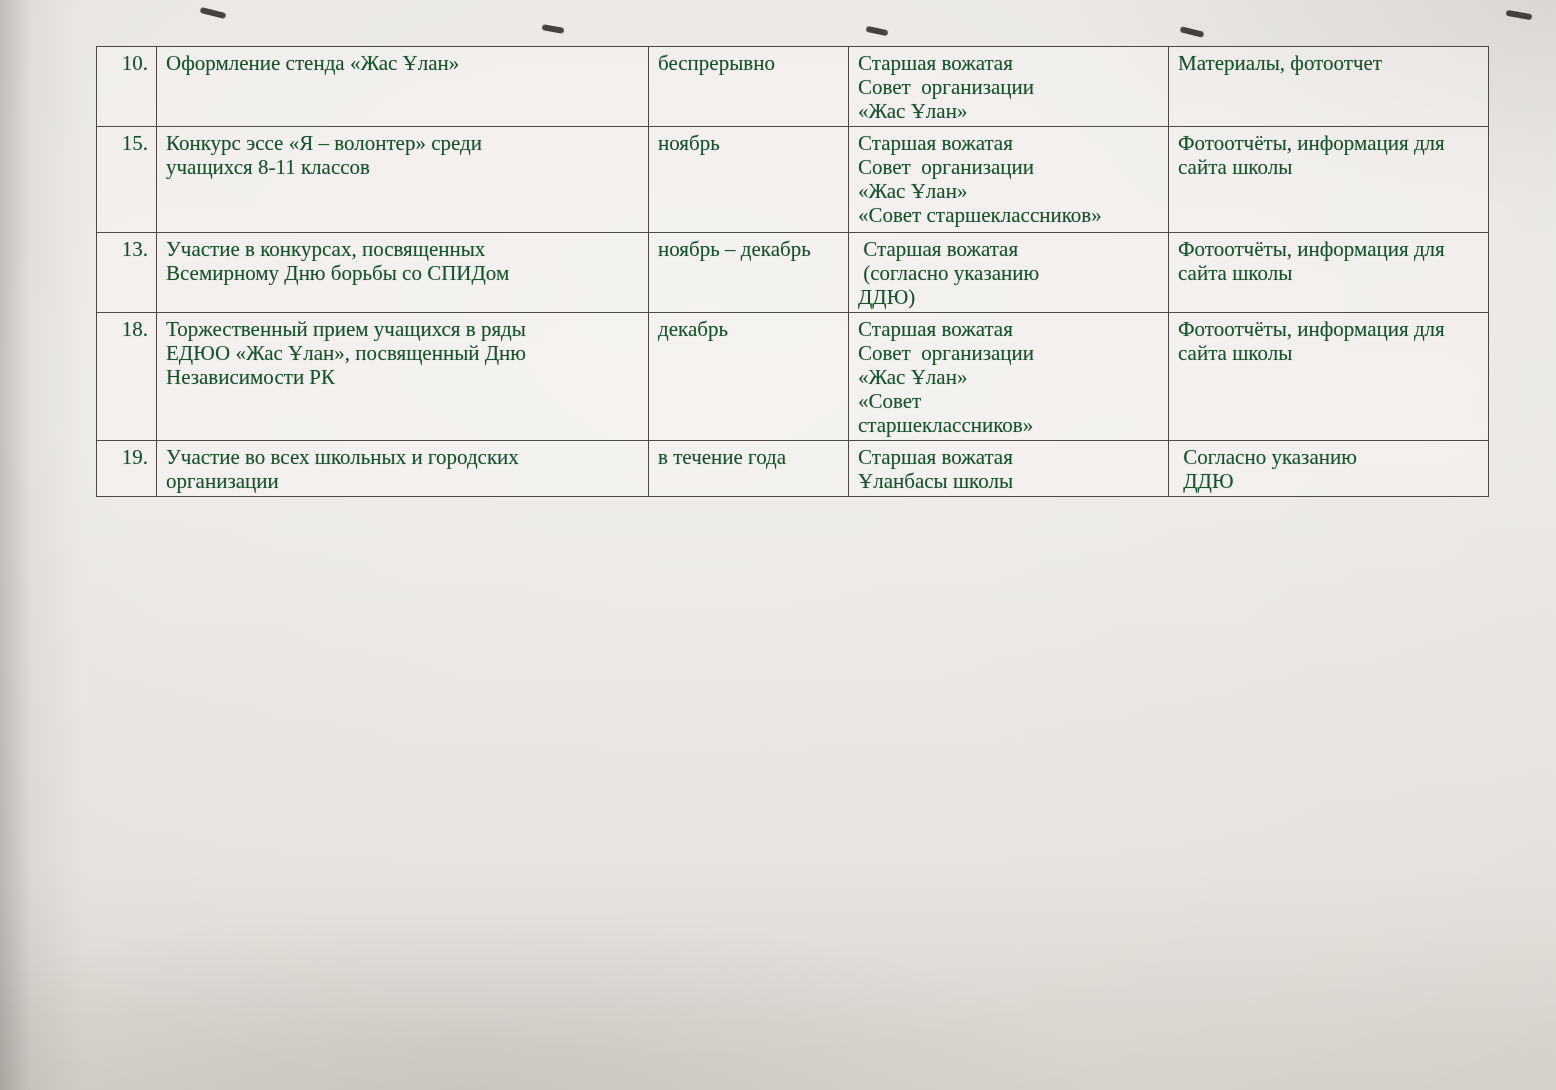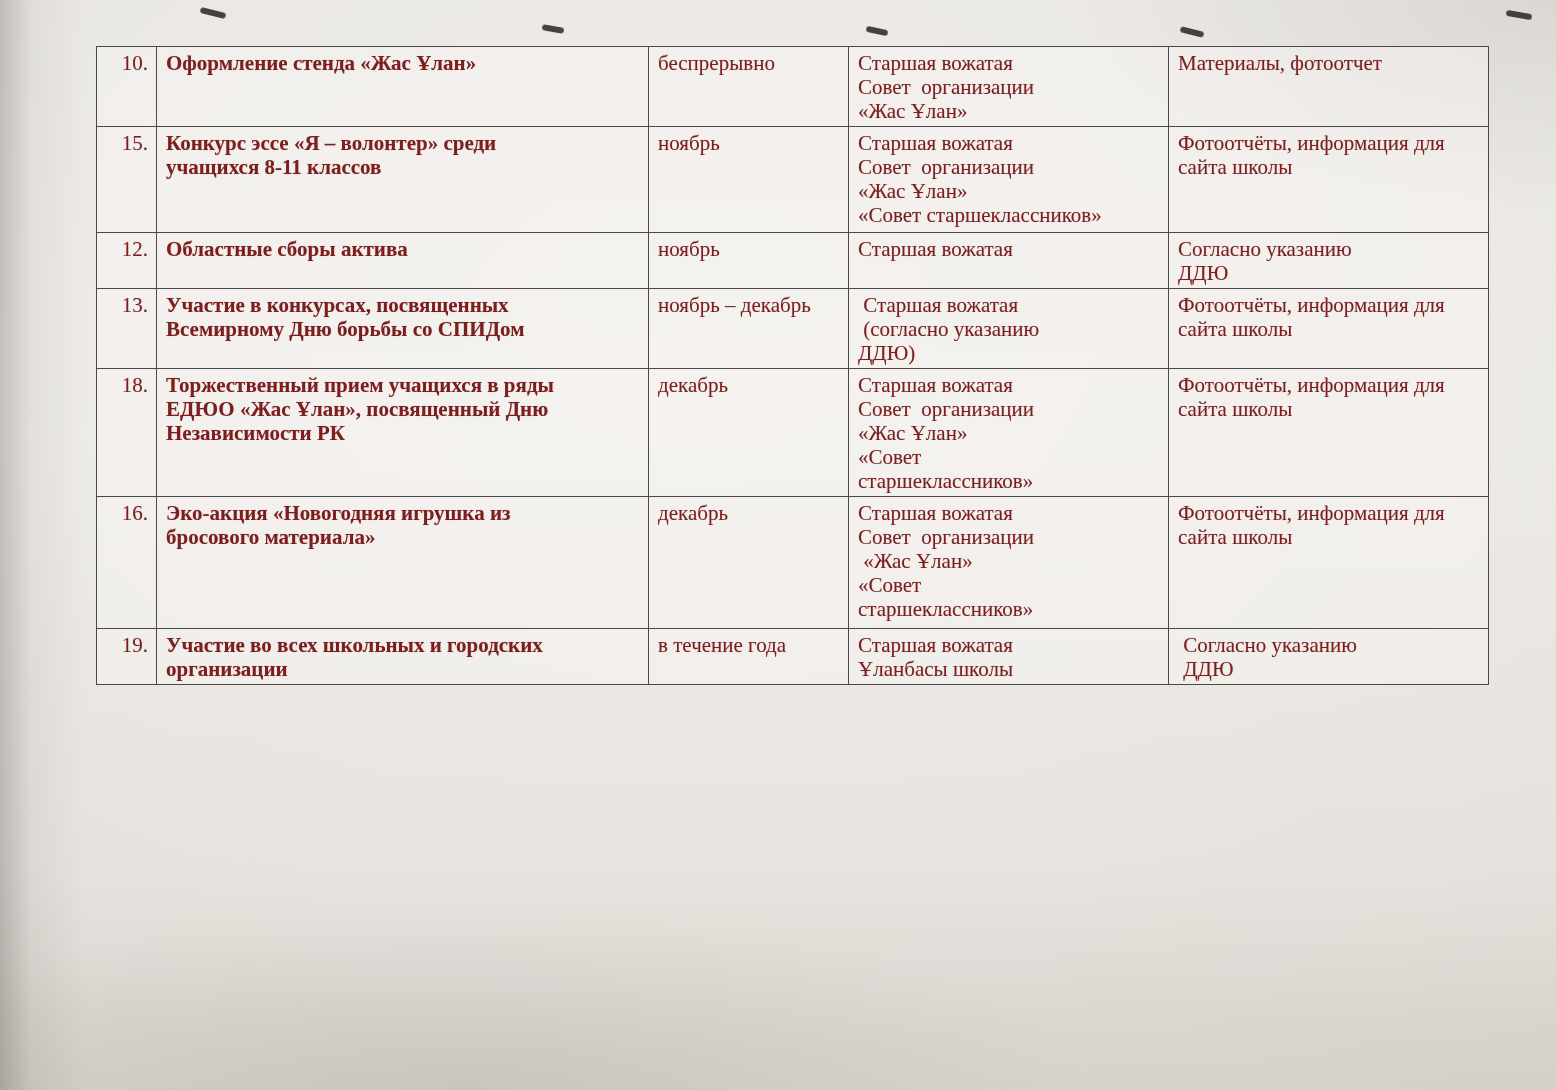--- a/index.html
+++ b/index.html
@@ -18,32 +18,32 @@
       radial-gradient(ellipse 900px 260px at 30% 100%, rgba(80,75,68,0.10), rgba(0,0,0,0) 70%);
   }
   .pen-mark{
     position:absolute;height:6px;border-radius:3px;background:#2e2b28;
     filter:blur(0.5px);opacity:0.88;
   }
   table.plan{
     position:absolute;left:96px;top:46px;
     border-collapse:collapse;table-layout:fixed;width:1392px;
     background:rgba(252,250,247,0.38);
-    color:#7f1d1d;font-size:21px;line-height:24px;
+    color:#14532d;font-size:21px;line-height:24px;
     text-shadow:0 0 1px rgba(45,42,38,0.28);
   }
   table.plan td{
     border:1.5px solid #4d4843;
     vertical-align:top;
     padding:4px 8px 3px 9px;
     white-space:pre-wrap;
     word-wrap:break-word;
   }
   td.c-num{text-align:right;padding-right:9px;}
-  td.c-activity{padding-left:12px;font-weight:bold;}
+  td.c-activity{padding-left:12px;}
 </style>
 </head>
 <body>
 
 <div class="paper-shade"></div>
 
 <div class="pen-mark" style="left:200px;top:10px;width:26px;transform:rotate(14deg);"></div>
 <div class="pen-mark" style="left:542px;top:26px;width:22px;transform:rotate(10deg);"></div>
 <div class="pen-mark" style="left:866px;top:28px;width:22px;transform:rotate(12deg);"></div>
 <div class="pen-mark" style="left:1180px;top:29px;width:24px;transform:rotate(14deg);"></div>
@@ -72,28 +72,20 @@
       <td class="c-activity">Конкурс эссе «Я – волонтер» среди
 учащихся 8-11 классов</td>
       <td class="c-timing">ноябрь</td>
       <td class="c-resp">Старшая вожатая
 Совет  организации
 «Жас Ұлан»
 «Совет старшеклассников»</td>
       <td class="c-out">Фотоотчёты, информация для
 сайта школы</td>
     </tr>
-    <tr style="height:55px">
-      <td class="c-num">12.</td>
-      <td class="c-activity">Областные сборы актива</td>
-      <td class="c-timing">ноябрь</td>
-      <td class="c-resp">Старшая вожатая</td>
-      <td class="c-out">Согласно указанию
-ДДЮ</td>
-    </tr>
     <tr style="height:78px">
       <td class="c-num">13.</td>
       <td class="c-activity">Участие в конкурсах, посвященных
 Всемирному Дню борьбы со СПИДом</td>
       <td class="c-timing">ноябрь – декабрь</td>
       <td class="c-resp"> Старшая вожатая
  (согласно указанию
 ДДЮ)</td>
       <td class="c-out">Фотоотчёты, информация для
 сайта школы</td>
@@ -105,33 +97,20 @@
 Независимости РК</td>
       <td class="c-timing">декабрь</td>
       <td class="c-resp">Старшая вожатая
 Совет  организации
 «Жас Ұлан»
 «Совет
 старшеклассников»</td>
       <td class="c-out">Фотоотчёты, информация для
 сайта школы</td>
     </tr>
-    <tr style="height:132px">
-      <td class="c-num">16.</td>
-      <td class="c-activity">Эко-акция «Новогодняя игрушка из
-бросового материала»</td>
-      <td class="c-timing">декабрь</td>
-      <td class="c-resp">Старшая вожатая
-Совет  организации
- «Жас Ұлан»
-«Совет
-старшеклассников»</td>
-      <td class="c-out">Фотоотчёты, информация для
-сайта школы</td>
-    </tr>
     <tr style="height:55px">
       <td class="c-num">19.</td>
       <td class="c-activity">Участие во всех школьных и городских
 организации</td>
       <td class="c-timing">в течение года</td>
       <td class="c-resp">Старшая вожатая
 Ұланбасы школы</td>
       <td class="c-out"> Согласно указанию
  ДДЮ</td>
     </tr>

